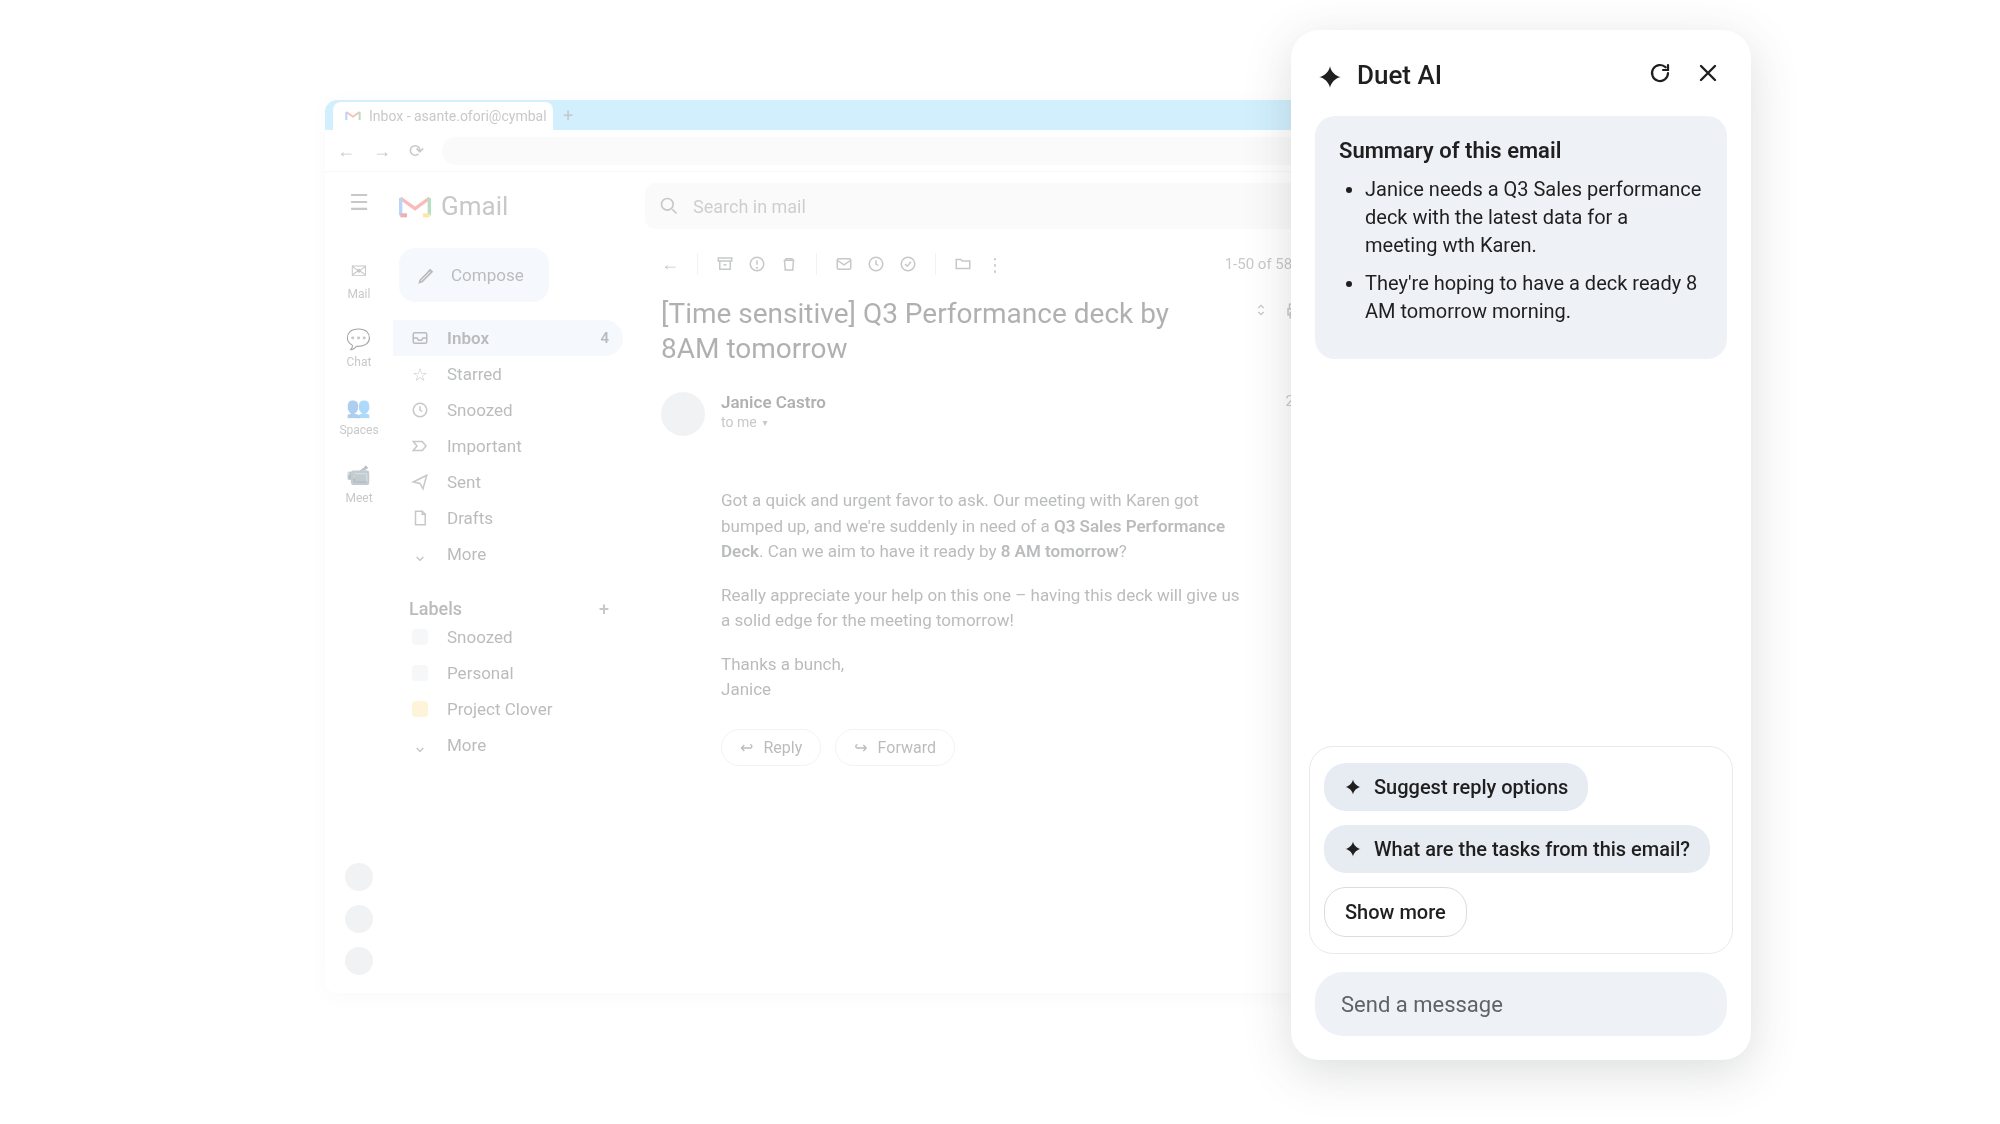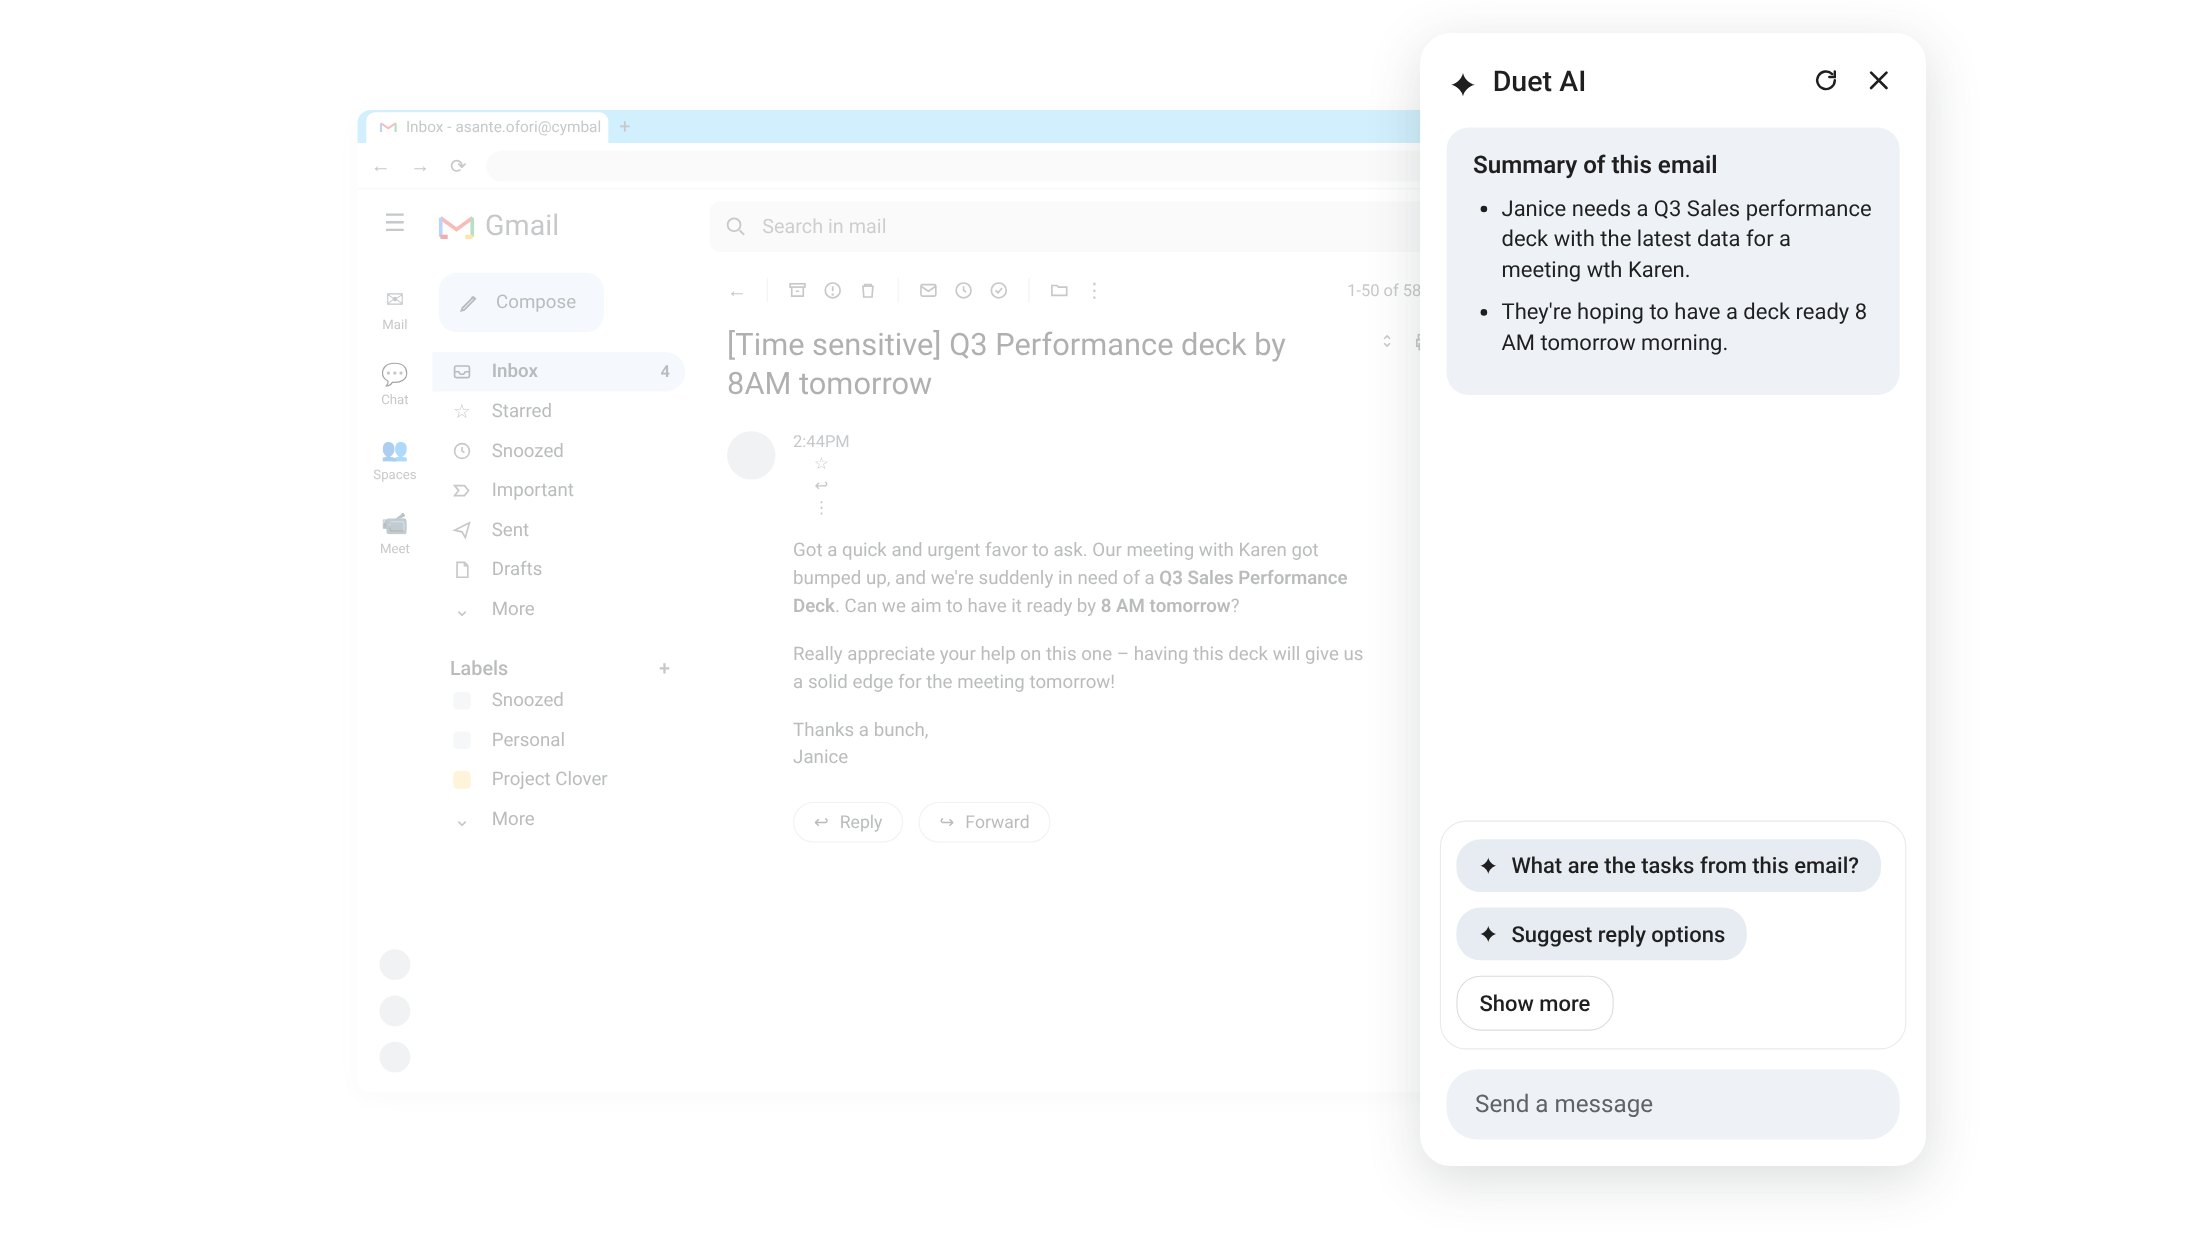--- a/index.html
+++ b/index.html
@@ -706,20 +706,27 @@
                     <path d="M14 4h6v6"></path>
                     <path d="M20 4L10 14"></path>
                     <path d="M18 14v6H4V6h6"></path>
                   </svg>
               </span>
             </div>
           </div>
 
           <div class="msg-header">
             <div class="avatar"></div>
+            <div class="sender-block">
+              <div class="sender-name">Janice Castro</div>
+              <div class="to-line">
+                <span>to me</span>
+                <span style="font-size:10px;">▾</span>
+              </div>
+            </div>
             <div class="msg-meta">
               <span>2:44PM</span>
               <span>☆</span>
               <span>↩</span>
               <span>⋮</span>
             </div>
           </div>
 
           <div class="msg-body">
             <p>
@@ -780,29 +787,29 @@
 
   <div class="duet-spacer"></div>
 
   <div class="duet-suggestions">
     <div class="chip">
       <span class="mini-spark">
         <svg viewBox="0 0 24 24" width="18" height="18">
             <path d="M12 2c.6 4.6 5.4 9.4 10 10-4.6.6-9.4 5.4-10 10-.6-4.6-5.4-9.4-10-10 4.6-.6 9.4-5.4 10-10z" fill="#1f1f1f"></path>
           </svg>
       </span>
-      <span>What are the tasks from this email?</span>
+      <span>Suggest reply options</span>
     </div>
     <div class="chip">
       <span class="mini-spark">
         <svg viewBox="0 0 24 24" width="18" height="18">
             <path d="M12 2c.6 4.6 5.4 9.4 10 10-4.6.6-9.4 5.4-10 10-.6-4.6-5.4-9.4-10-10 4.6-.6 9.4-5.4 10-10z" fill="#1f1f1f"></path>
           </svg>
       </span>
-      <span>Suggest reply options</span>
+      <span>What are the tasks from this email?</span>
     </div>
     <div class="chip outline">
       <span>Show more</span>
     </div>
   </div>
 
   <div class="duet-input">
     <input type="text" placeholder="Send a message" style="">
   </div>
 </div>

